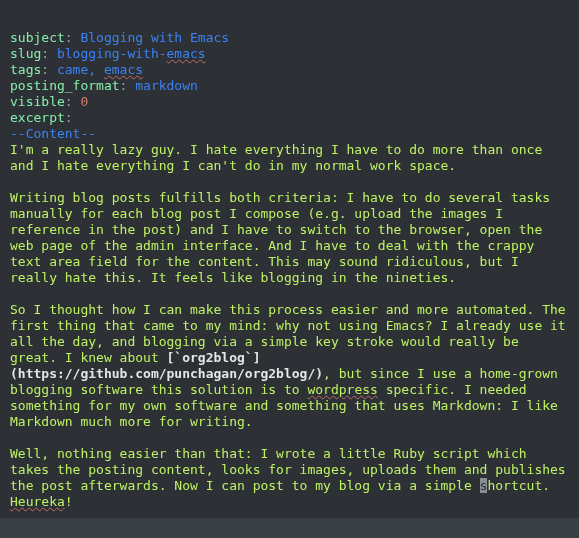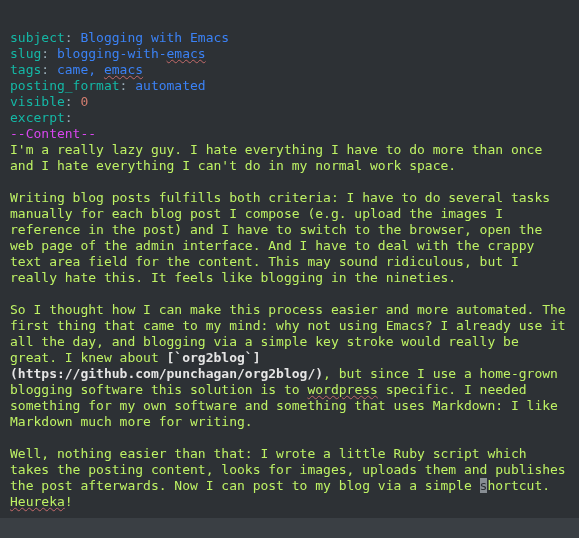--- a/index.html
+++ b/index.html
@@ -12,25 +12,25 @@
     font-size: 13px;
     line-height: 16px;
     overflow: hidden;
   }
   .editor {
     padding: 30px 10px 10px 10px;
     white-space: pre-wrap;
     word-break: break-word;
     color: #9aadb8;
   }
-  .key { color: #14b8a6; }
+  .key { color: #86efac; }
   .colon { color: #9aadb8; }
   .string { color: #3b82f6; }
   .num { color: #d27d6f; }
-  .marker { color: #d946ef; }
+  .marker { color: #3b82f6; }
   .body { color: #bef264; }
   .link { color: #e5e5e5; font-weight: 600; }
   .spell {
     text-decoration-line: underline;
     text-decoration-style: wavy;
     text-decoration-color: #c46a6a;
     text-decoration-thickness: 1px;
   }
   .cursor {
     background: #888e94;
@@ -45,21 +45,21 @@
     background: #3a3f44;
   }
   .blank { color: #9aadb8; }
 </style>
 </head>
 <body>
 
 <div class="editor"><span class="key">subject</span><span class="colon">:</span><span> </span><span class="string">Blogging with Emacs</span>
 <span class="key">slug</span><span class="colon">:</span><span> </span><span class="string">blogging-with-</span><span class="string spell">emacs</span>
 <span class="key">tags</span><span class="colon">:</span><span> </span><span class="string">came, </span><span class="string spell">emacs</span>
-<span class="key">posting_format</span><span class="colon">:</span><span> </span><span class="string">automated</span>
+<span class="key">posting_format</span><span class="colon">:</span><span> </span><span class="string">markdown</span>
 <span class="key">visible</span><span class="colon">:</span><span> </span><span class="num">0</span>
 <span class="key">excerpt</span><span class="colon">:</span>
 <span class="marker">--Content--</span>
 <span class="body">I'm a really lazy guy. I hate everything I have to do more than once and I hate everything I can't do in my normal work space.</span>
 <span class="blank"> </span>
 <span class="body">Writing blog posts fulfills both criteria: I have to do several tasks manually for each blog post I compose (e.g. upload the images I reference in the post) and I have to switch to the browser, open the web page of the admin interface. And I have to deal with the crappy text area field for the content. This may sound ridiculous, but I really hate this. It feels like blogging in the nineties.</span>
 <span class="blank"> </span>
 <span class="body">So I thought how I can make this process easier and more automated. The first thing that came to my mind: why not using Emacs? I already use it all the day, and blogging via a simple key stroke would really be great. I knew about </span><span class="link">[`org2blog`]</span><span class="link">(https://github.com/punchagan/org2blog/)</span><span class="body">, but since I use a home-grown blogging software this solution is to </span><span class="body spell">wordpress</span><span class="body"> specific. I needed something for my own software and something that uses Markdown: I like Markdown much more for writing.</span>
 <span class="blank"> </span>
 <span class="body">Well, nothing easier than that: I wrote a little Ruby script which takes the posting content, looks for images, uploads them and publishes the post afterwards. Now I can post to my blog via a simple </span><span class="cursor">s</span><span class="body">hortcut. </span><span class="body spell">Heureka</span><span class="body">!</span>

